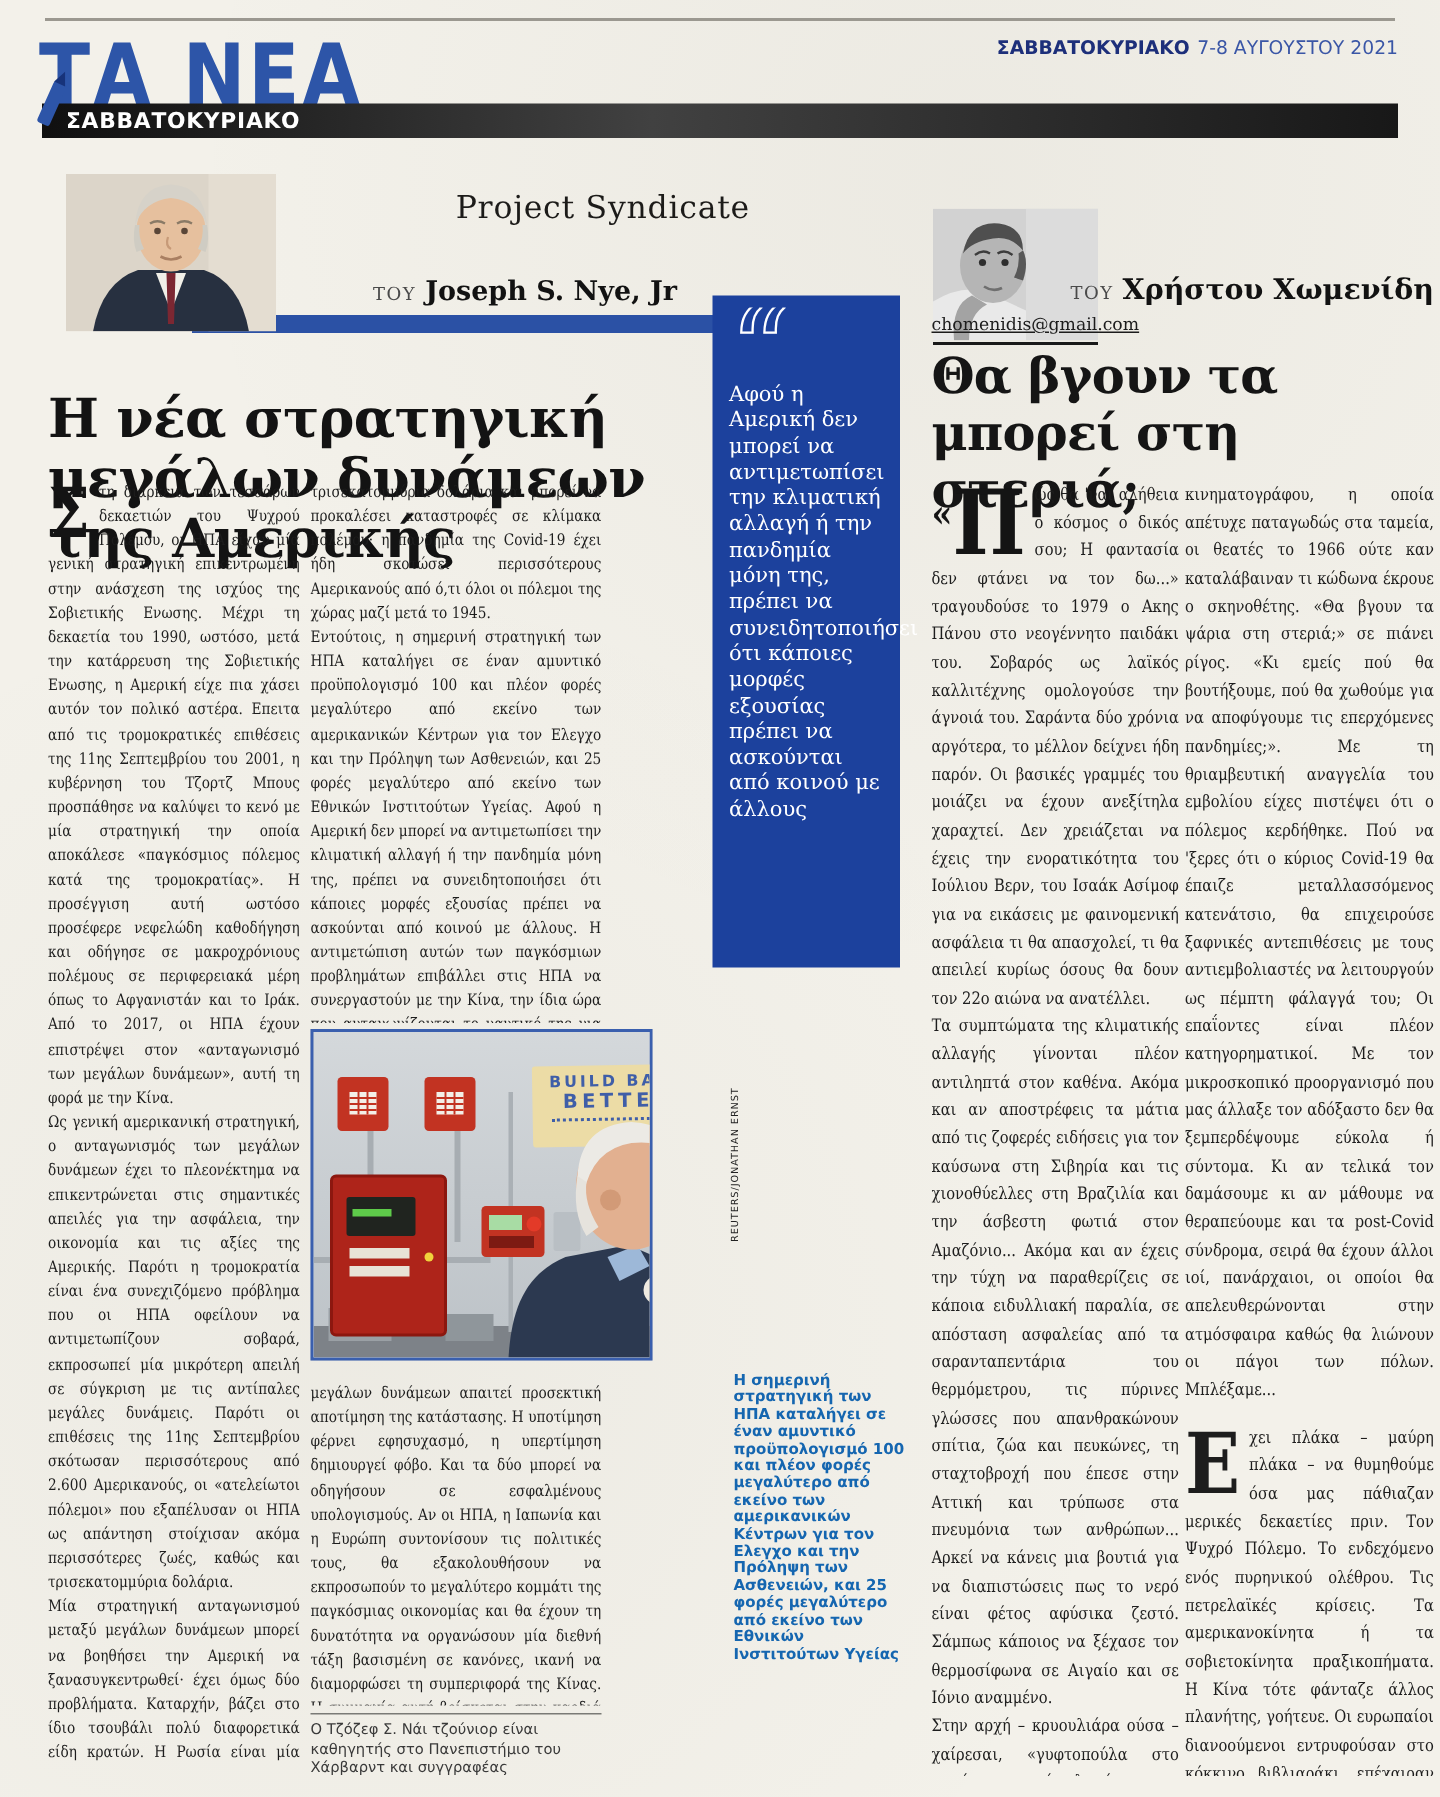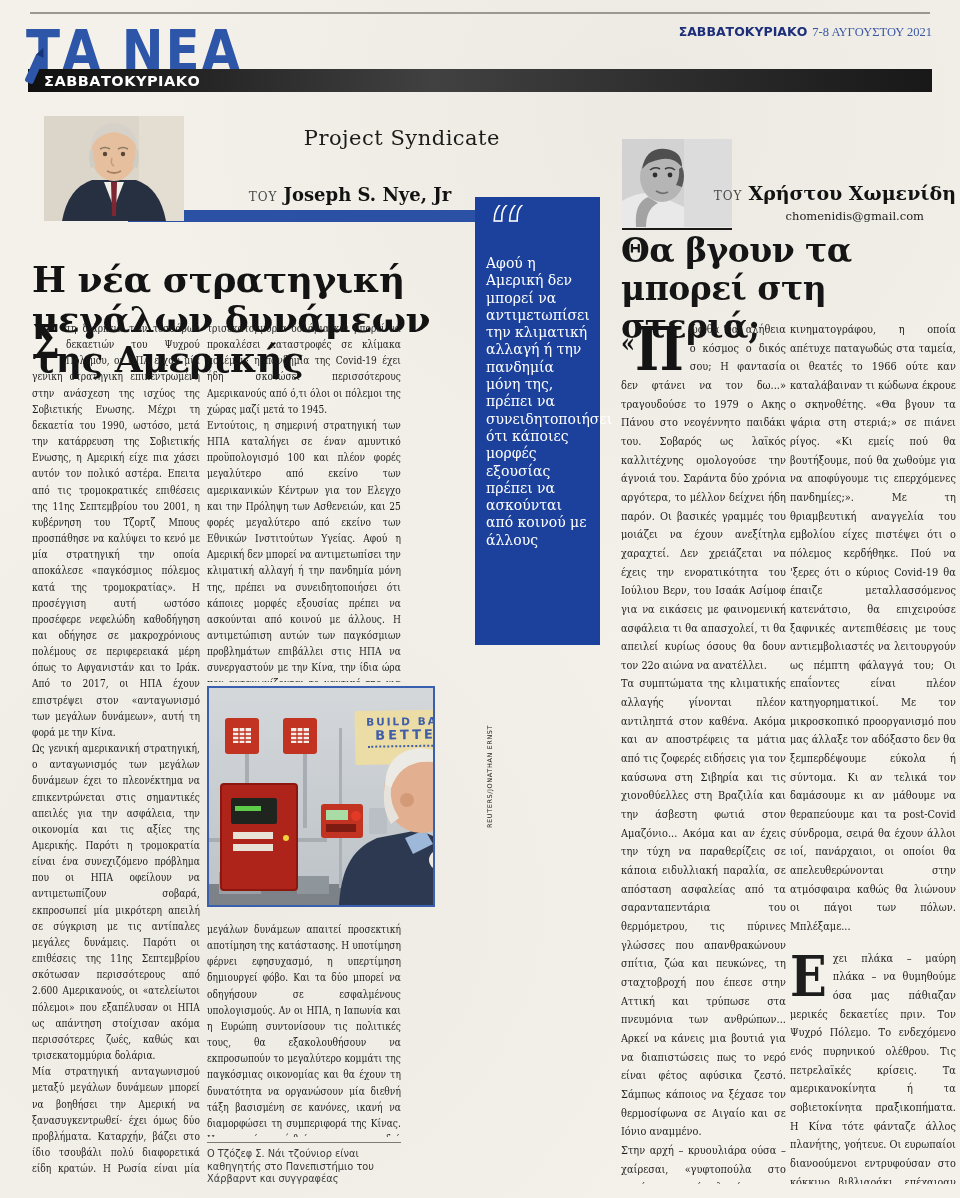--- a/index.html
+++ b/index.html
@@ -24,21 +24,21 @@
   #pencil-icon {
     left:30px; top:54px; width:9px; height:30px; background:#2d55a8;
     transform:rotate(24deg); border-radius:2px; z-index:3;
   }
   #pencil-icon:before {
     content:""; position:absolute; left:0; top:-8px; border-left:4.5px solid transparent;
     border-right:4.5px solid transparent; border-bottom:9px solid #17337a;
   }
   #edition-date { right:28px; top:24px; font-family:"DejaVu Sans", sans-serif; font-size:12.5px; white-space:nowrap; }
   #edition-date .lbl { font-weight:bold; color:#1d2f7a; }
-  #edition-date .dt  { color:#3a56a6; margin-left:5px;font-family:Liberation Serif, serif; }
+  #edition-date .dt  { color:#3a56a6; margin-left:5px; }
   #section-bar {
     left:28px; top:69px; width:904px; height:23px;
     background:linear-gradient(90deg,#101010,#414141 45%,#181818);
     display:flex; align-items:center; z-index:2;
   }
   #section-bar span {
     color:#fff; font-family:"DejaVu Sans", sans-serif; font-weight:bold;
     font-size:14.5px; letter-spacing:0.5px; padding-left:16px;
   }
 
@@ -115,21 +115,21 @@
   }
   #foot-rule { left:207px; top:1142px; width:194px; height:1px; background:#7a7a76; }
   #footnote  { left:207px; top:1148px; width:194px; font-family:"DejaVu Sans", sans-serif;
     font-size:9.8px; line-height:12.6px; color:#3a3a3a; }
 
   
   #chom-photo { left:622px; top:139px; width:110px; height:88px; overflow:hidden; }
   #chom-rule  { left:622px; top:228px; width:110px; height:2px; background:#191919; }
   #right-byline { left:640px; top:182px; width:316px; text-align:right; white-space:nowrap; }
   #right-byline .by-name { font-size:19px;margin-top:44px; }
-  #email { left:608px; top:209px; width:316px; text-align:right; font-size:11.5px; color:#1c1c1c; }
+  #email { left:621px; top:209px; width:316px; font-size:11.5px; color:#1c1c1c;text-decoration:underline; }
 </style>
 </head>
 <body>
 
 <div id="page">
 
   <div class="abs" id="topline"></div>
   <div class="abs" id="masthead">ΤΑ ΝΕΑ</div>
   <div class="abs" id="pencil-icon"></div>
   <div class="abs" id="edition-date">
@@ -236,20 +236,21 @@
       <path d="M228 128 q10 4 16 0" stroke="#b07b5c" stroke-width="2" fill="none"></path>
       <ellipse cx="236" cy="172" rx="16" ry="12" fill="#efe9df"></ellipse>
     </svg>
     <div id="banner-text">
       <span class="bb1">BUILD BACK</span>
       <span class="bb2">BETTER</span>
       <div class="bbdots"></div>
     </div>
   </div>
   <div class="abs" id="photo-credit">REUTERS/JONATHAN ERNST</div>
+  <div class="abs" id="caption">Η σημερινή στρατηγική των ΗΠΑ καταλήγει σε έναν αμυντικό προϋπολογισμό 100 και πλέον φορές μεγαλύτερο από εκείνο των αμερικανικών Κέντρων για τον Ελεγχο και την Πρόληψη των Ασθενειών, και 25 φορές μεγαλύτερο από εκείνο των Εθνικών Ινστιτούτων Υγείας</div>
 
   <div class="bodycol left-body" id="lcol2b">
     <div class="inner">
       <p class="para">μεγάλων δυνάμεων απαιτεί προσεκτική αποτίμηση της κατάστασης. Η υποτίμηση φέρνει εφησυχασμό, η υπερτίμηση δημιουργεί φόβο. Και τα δύο μπορεί να οδηγήσουν σε εσφαλμένους υπολογισμούς. Αν οι ΗΠΑ, η Ιαπωνία και η Ευρώπη συντονίσουν τις πολιτικές τους, θα εξακολουθήσουν να εκπροσωπούν το μεγαλύτερο κομμάτι της παγκόσμιας οικονομίας και θα έχουν τη δυνατότητα να οργανώσουν μία διεθνή τάξη βασισμένη σε κανόνες, ικανή να διαμορφώσει τη συμπεριφορά της Κίνας. Η συμμαχία αυτή βρίσκεται στην καρδιά μιας στρατηγικής διαχείρισης της ανόδου της Κίνας.</p>
     </div>
   </div>
   <div class="abs" id="foot-rule"></div>
   <div class="abs" id="footnote">Ο Τζόζεφ Σ. Νάι τζούνιορ είναι καθηγητής στο Πανεπιστήμιο του Χάρβαρντ και συγγραφέας</div>
 
   <div class="abs" id="chom-photo">

